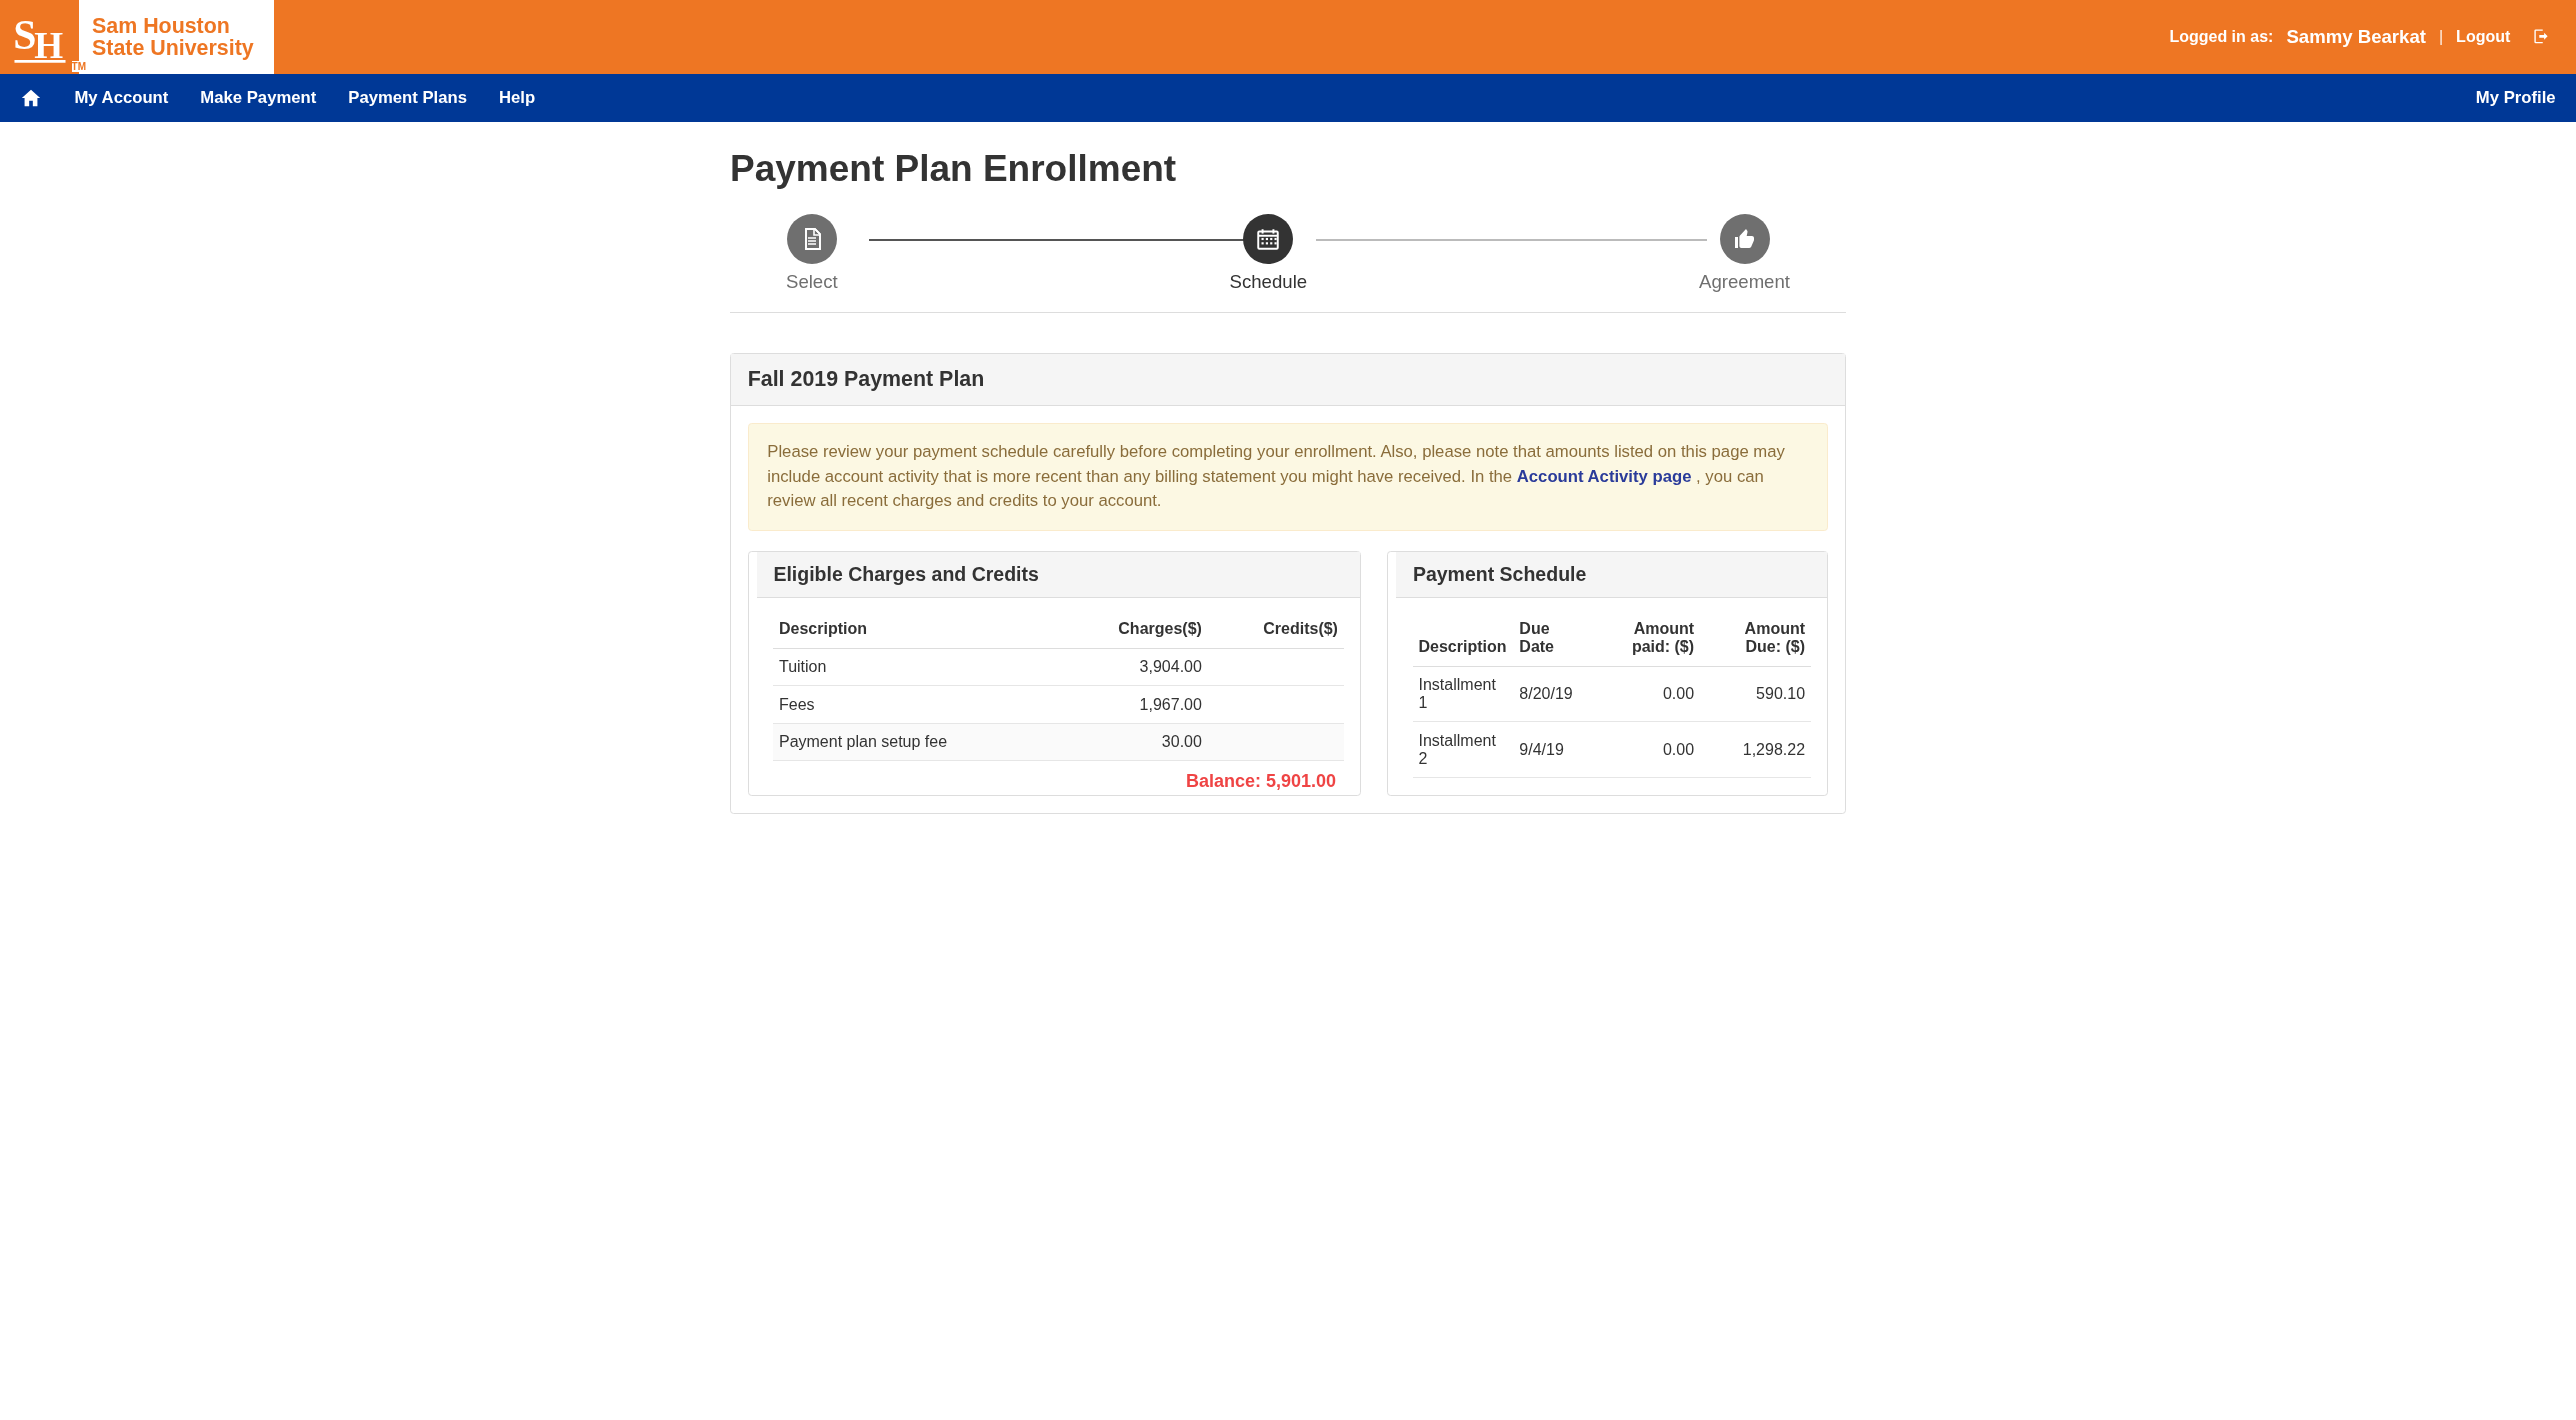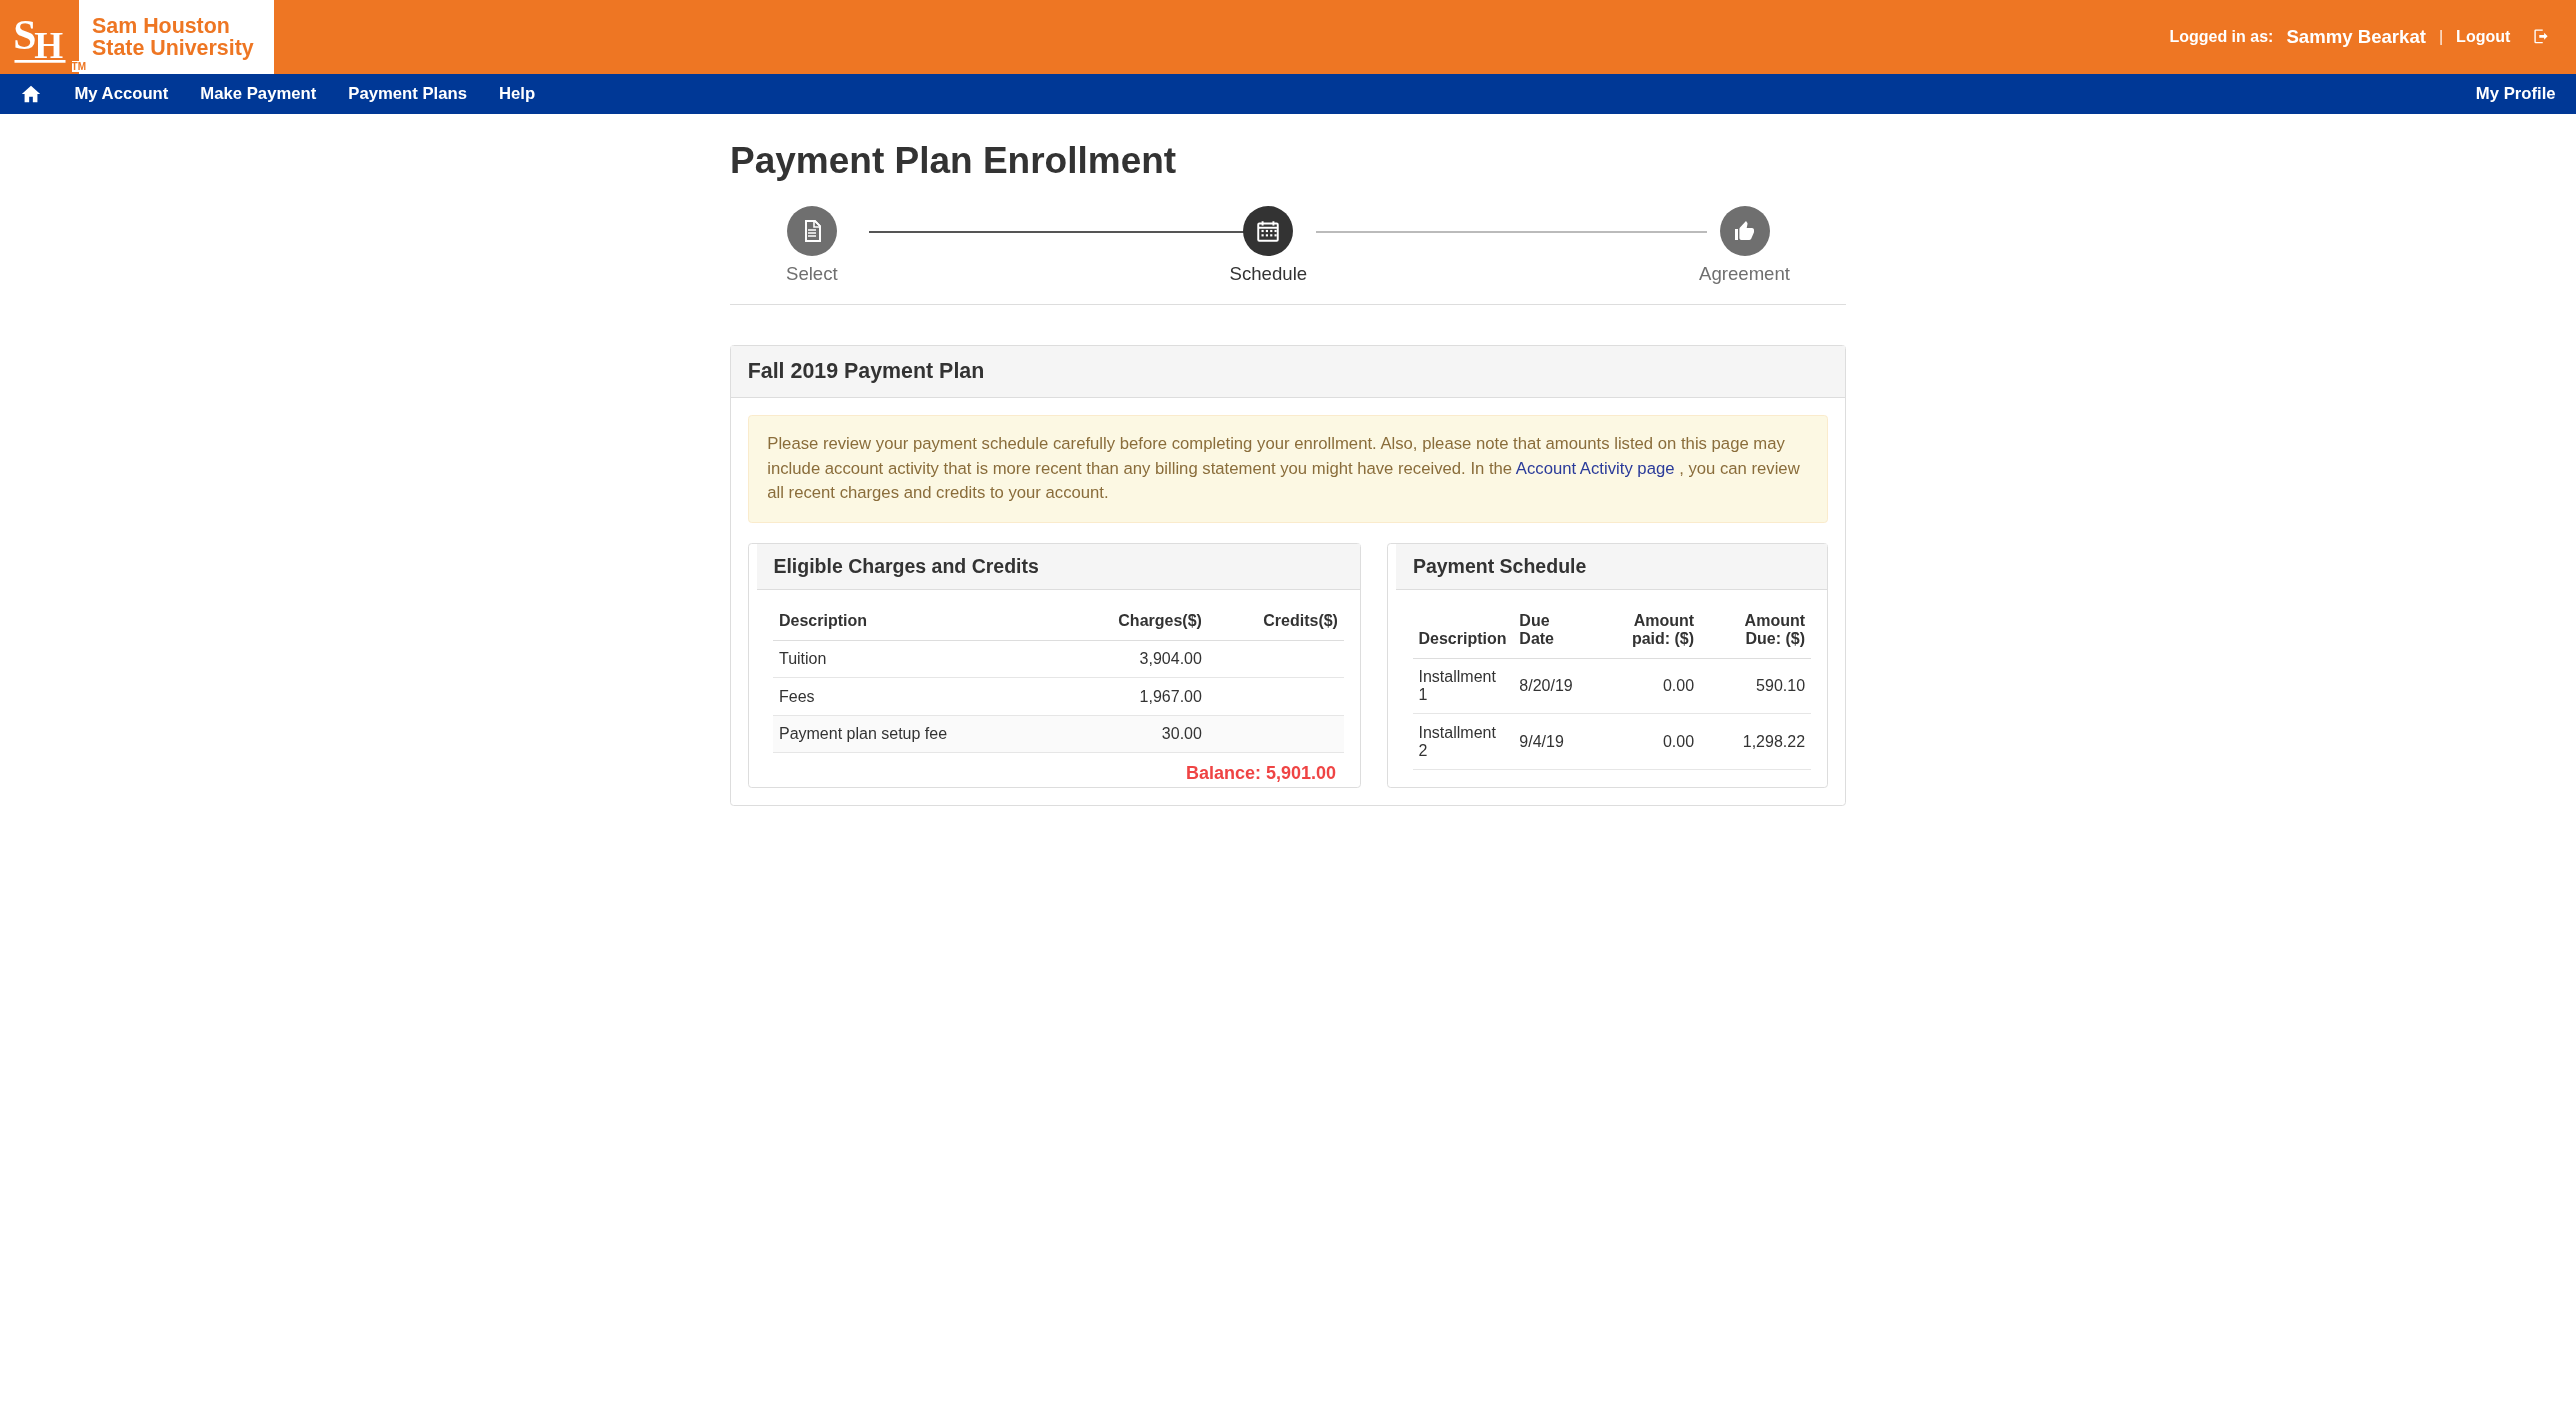--- a/index.html
+++ b/index.html
@@ -52,21 +52,21 @@
   .user-name { font-weight: 700; font-size: 18.6px; }
   .sep { opacity: .9; }
   .logout-link { color: #fff; font-weight: 700; display: inline-flex; align-items: flex-start; gap: 23px; cursor: pointer; }
 
   
   .nav-bar {
     background: #003896;
     color: #fff;
     display: flex;
     align-items: center;
-    height: 40px;
+    height: 48px;
     padding: 0 20.4px;
     gap: 32px;
     font-size: 16.7px;
     font-weight: 700;
   }
   .nav-item { cursor: pointer; }
   .nav-home-icon { display: inline-flex; }
   .nav-right { margin-left: auto; }
 
   
@@ -141,21 +141,21 @@
   .alert {
     background: #fcf8e3;
     border: 0.9px solid #faebcc;
     border-radius: 3.7px;
     padding: 16.7px 18.6px;
     color: #8a6d3b;
     font-size: 16.7px;
     line-height: 1.45;
     margin-bottom: 20.4px;
   }
-  .alert a { color: #2a3b9a; font-weight: 400; text-decoration: none; cursor: pointer; }
+  .alert a { color: #2a3b9a; font-weight: 700; text-decoration: none; cursor: pointer; }
 
   
   .cols { display: flex; gap: 26px; }
   .sub-panel {
     border: 0.9px solid #ddd;
     border-radius: 3.7px;
     flex: 1;
     padding-left: 8px;
   }
   .sub-panel.left { flex: 1.4; }

